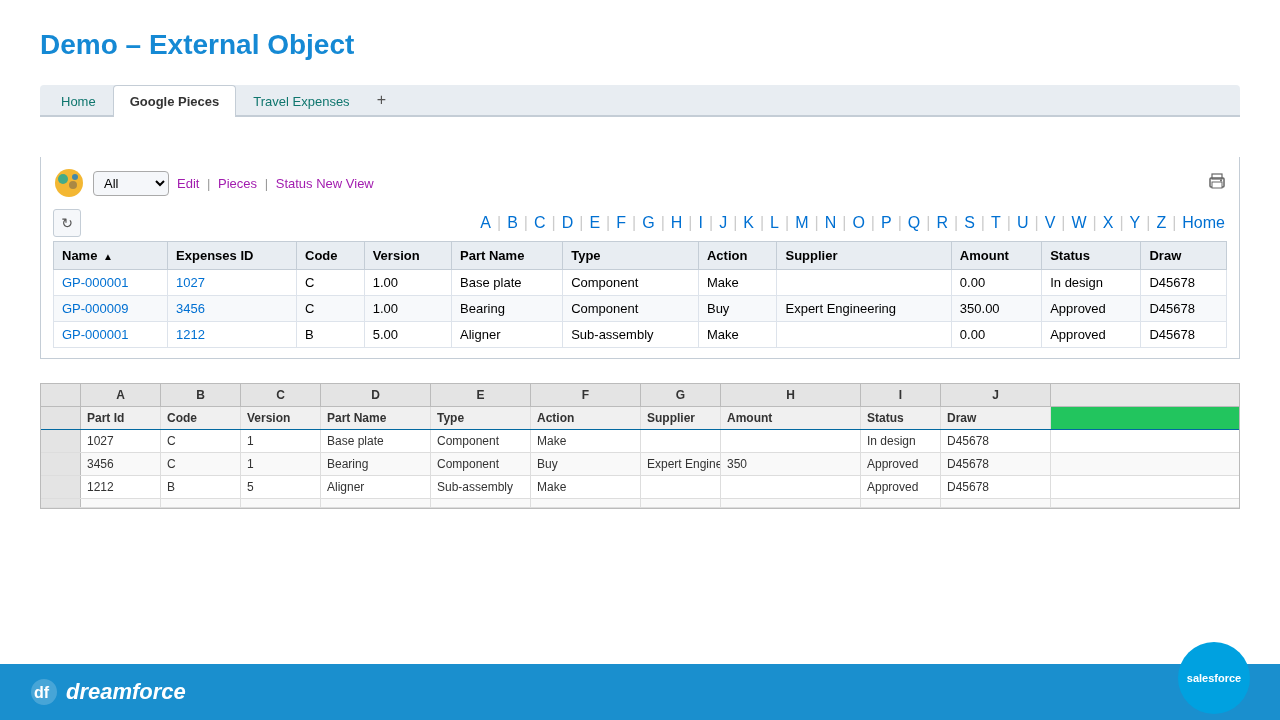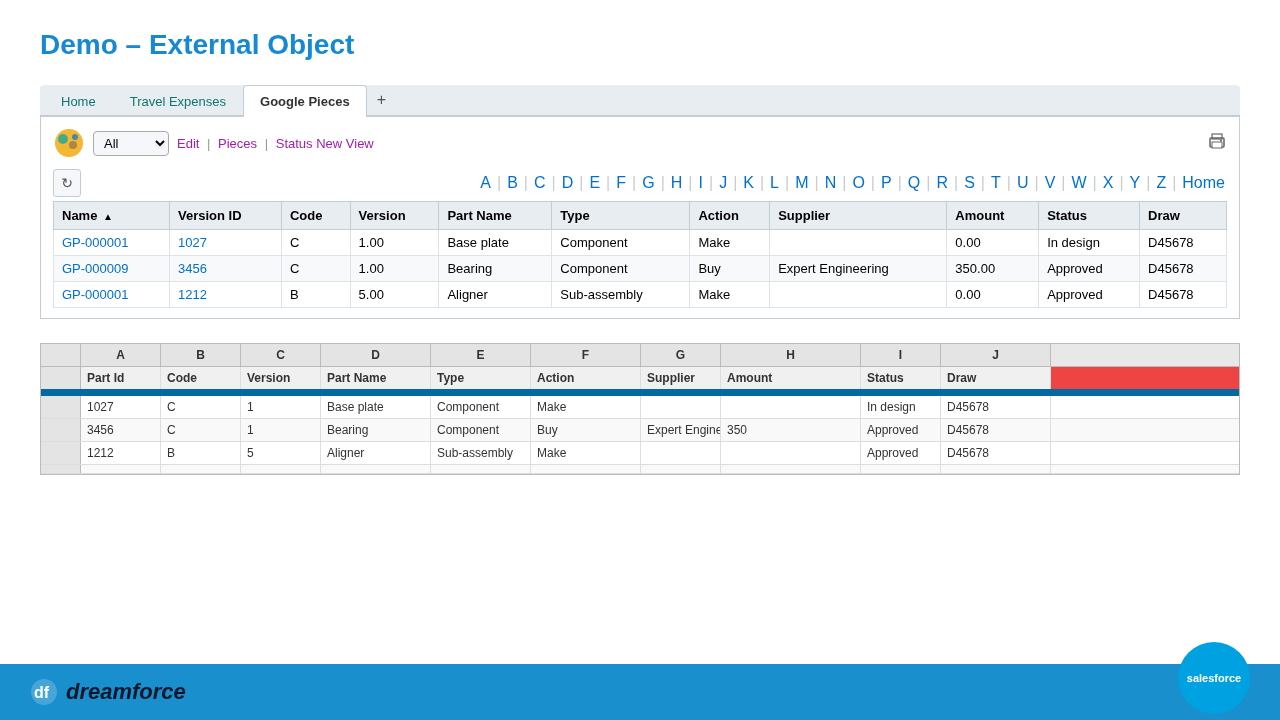--- a/index.html
+++ b/index.html
@@ -66,20 +66,21 @@
       color: #555;
       cursor: pointer;
     }
 
     
     .crm-panel {
       background: #fff;
       border: 1px solid #c4cdd6;
       border-top: none;
       padding: 10px 12px;
+      margin-top: 40px;
     }
 
     .crm-toolbar {
       display: flex;
       align-items: center;
       gap: 8px;
       margin-bottom: 10px;
     }
 
     .crm-icon {
@@ -202,22 +203,22 @@
       display: flex;
       border-bottom: 1px solid #ddd;
       background: #fff;
     }
 
     .spreadsheet-row:nth-child(even) {
       background: #f9f9f9;
     }
 
     .spreadsheet-row.header-row {
-      background: #ef4444;
-      border-bottom: 7px solid #0369a1;
+      background: #22c55e;
+      border-bottom: 1px solid #0369a1;
     }
 
     .cell {
       border-right: 1px solid #ddd;
       padding: 4px 6px;
       font-size: 12px;
       color: #333;
       overflow: hidden;
       white-space: nowrap;
     }
@@ -248,21 +249,21 @@
     }
 
     .dreamforce-logo {
       display: flex;
       align-items: center;
       gap: 8px;
     }
 
     .dreamforce-text {
       font-size: 22px;
-      color: #0f172a;
+      color: #ffffff;
       font-style: italic;
       font-weight: bold;
     }
 
     .salesforce-badge {
       position: absolute;
       right: 30px;
       bottom: 6px;
       width: 72px;
       height: 72px;
@@ -285,22 +286,22 @@
   </style>
 </head>
 <body>
 
 <div class="main-content">
 
   <div class="page-title">Demo – External Object</div>
 
   <div class="app-tabs">
     <div class="tab inactive">Home</div>
+    <div class="tab active">Google Pieces</div>
     <div class="tab inactive">Travel Expenses</div>
-    <div class="tab active">Google Pieces</div>
     <div class="tab-plus">+</div>
   </div>
 
   <div class="crm-panel">
 
     <div class="crm-toolbar">
 
       <svg class="crm-icon" viewBox="0 0 32 32">
         <circle cx="16" cy="16" r="14" fill="#f0a500" opacity="0.8"></circle>
         <circle cx="10" cy="12" r="5" fill="#4a8"></circle>
@@ -387,21 +388,21 @@
         <span>Z</span>
           <span class="separator">|</span>
         <span>Home</span>
       </div>
     </div>
 
     <table class="crm-table">
       <thead>
         <tr>
           <th>Name <span class="th-arrow">▲</span></th>
-          <th>Version ID</th>
+          <th>Expenses ID</th>
           <th>Code</th>
           <th>Version</th>
           <th>Part Name</th>
           <th>Type</th>
           <th>Action</th>
           <th>Supplier</th>
           <th>Amount</th>
           <th>Status</th>
           <th>Draw</th>
         </tr>

